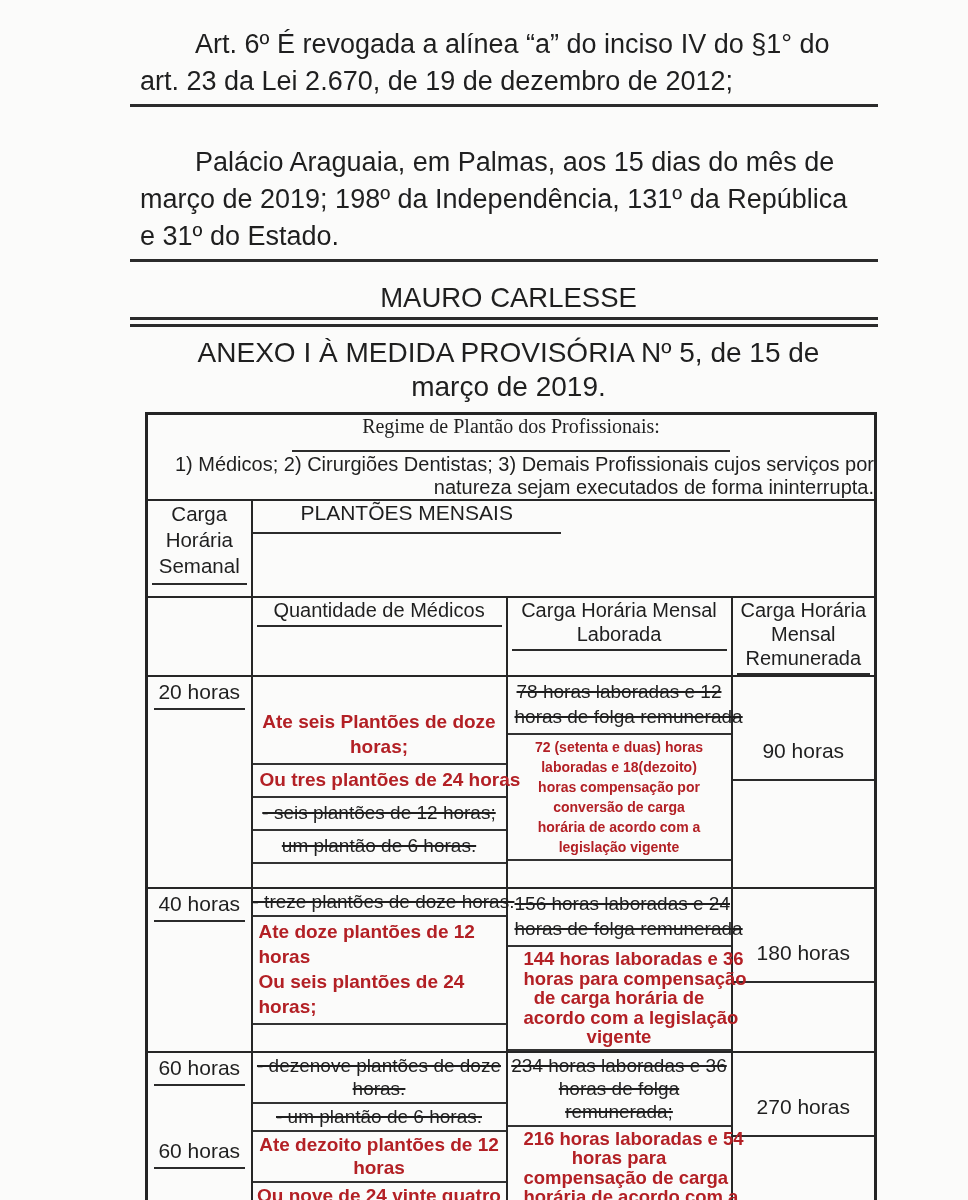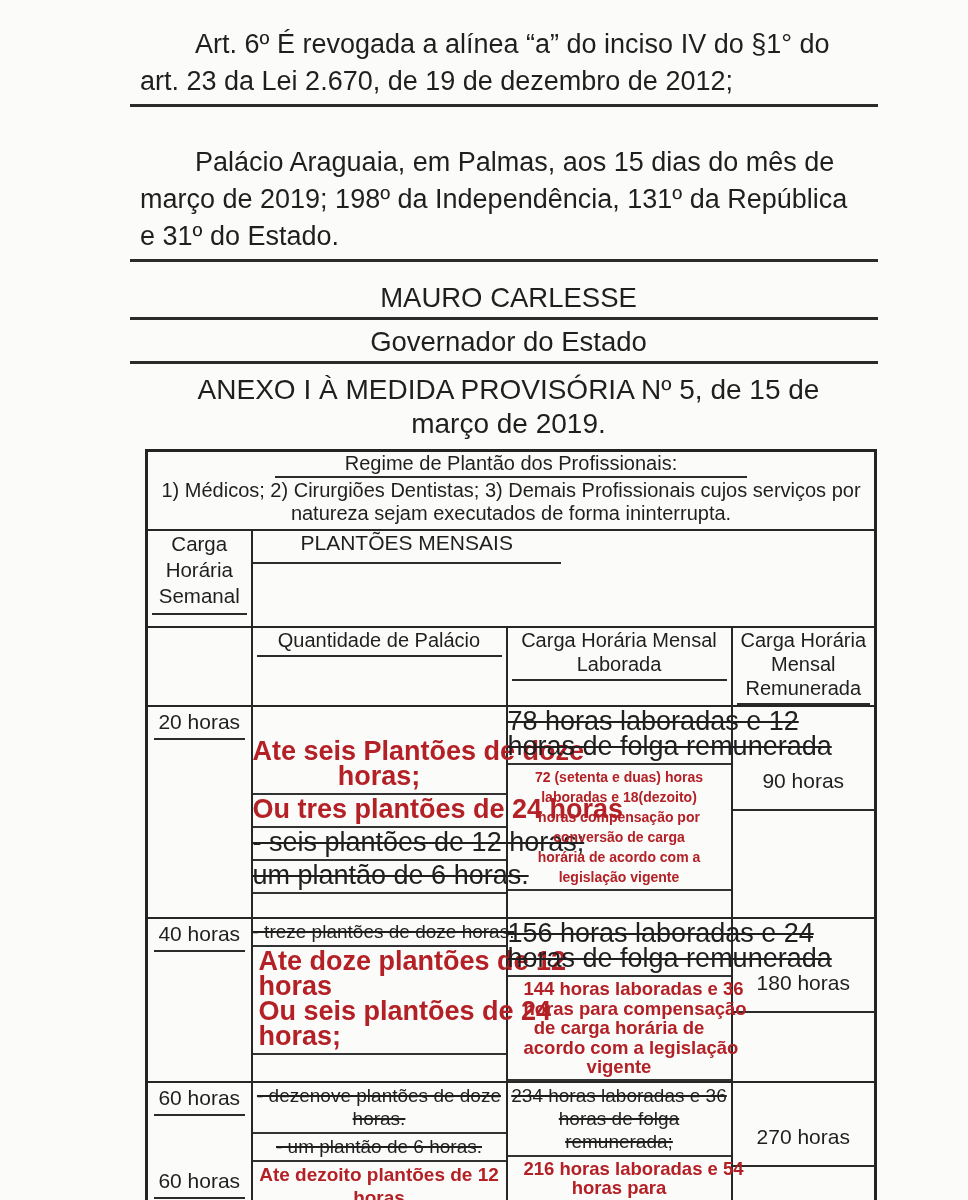--- a/index.html
+++ b/index.html
@@ -47,22 +47,22 @@
     border:3px solid #242424;
   }
   table.doc td{
     border:2.5px solid #262626;
     vertical-align:top;padding:0;
   }
   .c1{width:105px}.c2{width:255px}.c3{width:225px}.c4{width:144px}
 
   
   .h1td{height:77px;text-align:center;font-size:20px;line-height:23px;padding:3px 2px 2px;}
-  .u-regime{display:inline-block;border-bottom:2px solid var(--line);padding:0 70px 1px;}
-  .regime2{white-space:pre-line;margin-top:1px;}
+  .u-regime{display:inline-block;border-bottom:2px solid var(--line);padding:0 70px 12px;font-family:Liberation Serif, serif;}
+  .regime2{white-space:pre-line;margin-top:1px;text-align:right;}
 
   
   .r-band2 td{height:95px;}
   .weeklyhead{vertical-align:bottom;text-align:center;font-size:20.5px;line-height:26px;}
   .weeklyhead .inner{display:block;margin:0 4px 1px;border-bottom:2px solid var(--line);padding-bottom:4px;white-space:pre-line;}
   .pmcell{font-size:21px;padding-top:5px;}
   .u-pm{display:inline-block;border-bottom:2px solid var(--line);padding:0 48px 7px;}
 
   
   .r-band3 td{height:68px;vertical-align:middle;}
@@ -72,21 +72,21 @@
   
   .r1 td{height:180px;} .r2 td{height:155px;} .r3 td{height:177px;}
 
   .vcell{text-align:center;font-size:21px;padding-top:6px;}
   .vcell .val{display:block;margin:0 6px;border-bottom:2px solid var(--line);padding:3px 0 4px;}
   .vcell .val.second{margin-top:50px;}
 
   .entry{
     display:block;text-align:center;white-space:pre;
     border-bottom:2px solid #333;
-    font-size:27px;line-height:25px;padding:2px 0 4px;
+    font-size:19px;line-height:25px;padding:2px 7px 4px;
   }
   .entry.red{color:var(--red);font-weight:bold;}
   .entry.strike{text-decoration:line-through;text-decoration-thickness:2px;}
   .entry.left{text-align:left;padding-left:6px;}
   .entry.dense{font-size:14px;line-height:20px;padding:2px 0 2px;}
   .entry.dense5{font-size:18.5px;line-height:19.5px;padding:2px 16px 2px;}
   .entry.tight{line-height:23px;padding:1px 0 2px;font-size:19px;}
   .qcell.pad-top{padding-top:30px;}
 
   .paid{text-align:center;font-size:21px;}
@@ -105,21 +105,20 @@
   <div class="rule"></div>
 
   <p class="para indent p2">Palácio Araguaia, em Palmas, aos 15 dias do mês de
 março de 2019; 198º da Independência, 131º da República
 e 31º do Estado.</p>
   <div class="rule"></div>
 
   <div class="center-line sig-name">MAURO CARLESSE</div>
   <div class="rule"></div>
 
-  <div class="center-line sig-title">Governador do Estado</div>
   <div class="rule"></div>
 
   <div class="annex">ANEXO I À MEDIDA PROVISÓRIA Nº 5, de 15 de
 março de 2019.</div>
 
   <table class="doc">
     <colgroup>
         <col class="c1">
         <col class="c2">
         <col class="c3">
@@ -142,21 +141,21 @@
 Semanal</span>
       </td>
       <td colspan="3" class="pmcell">
         <span class="u-pm">PLANTÕES MENSAIS</span>
       </td>
     </tr>
 
     <tr class="r-band3">
       <td></td>
       <td class="colhead">
-        <span class="inner">Quantidade de Palácio</span>
+        <span class="inner">Quantidade de Médicos</span>
       </td>
       <td class="colhead">
         <span class="inner">Carga Horária Mensal
 Laborada</span>
       </td>
       <td class="colhead">
         <span class="inner">Carga Horária
 Mensal
 Remunerada</span>
       </td>

